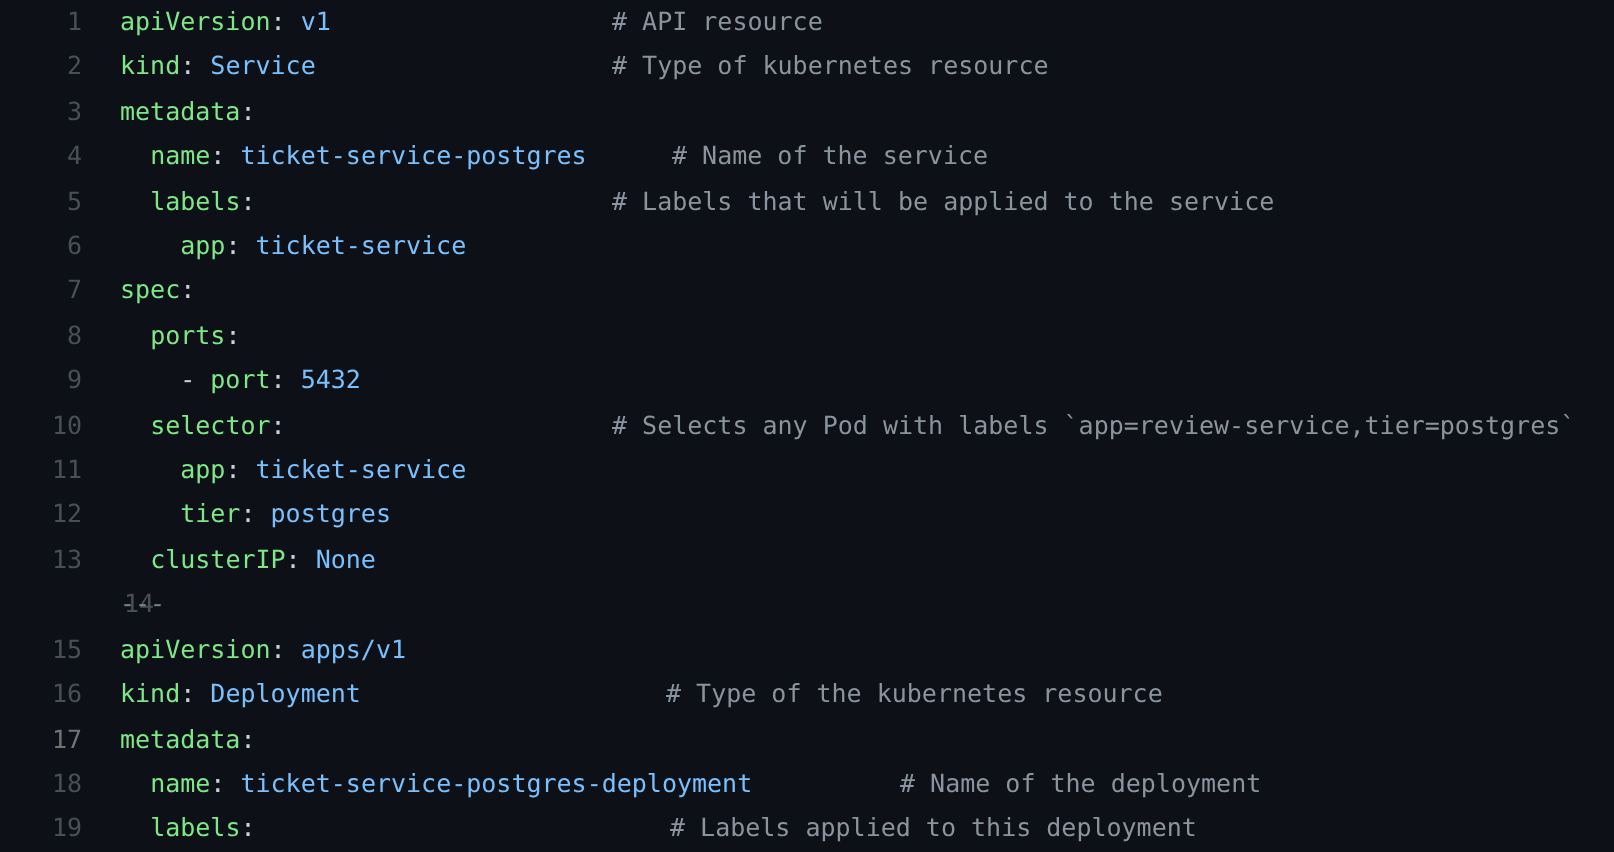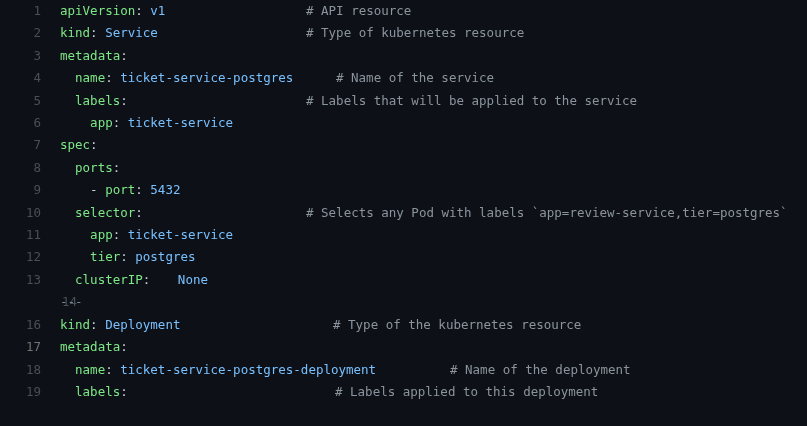--- a/index.html
+++ b/index.html
@@ -51,19 +51,20 @@
     <div class="line"><span class="ln" style="color: rgb(72, 79, 88);">3</span><span class="code"><span style="color: rgb(126, 231, 135);">metadata</span><span style="color: rgb(201, 209, 217);">:</span></span></div>
     <div class="line"><span class="ln" style="color: rgb(72, 79, 88);">4</span><span class="code"><span style="color: rgb(201, 209, 217);">  </span><span style="color: rgb(126, 231, 135);">name</span><span style="color: rgb(201, 209, 217);">: </span><span style="color: rgb(121, 192, 255);">ticket-service-postgres</span></span><span class="comment" style="color: rgb(139, 148, 158); left: 336px;"># Name of the service</span></div>
     <div class="line"><span class="ln" style="color: rgb(72, 79, 88);">5</span><span class="code"><span style="color: rgb(201, 209, 217);">  </span><span style="color: rgb(126, 231, 135);">labels</span><span style="color: rgb(201, 209, 217);">:</span></span><span class="comment" style="color: rgb(139, 148, 158); left: 306px;"># Labels that will be applied to the service</span></div>
     <div class="line"><span class="ln" style="color: rgb(72, 79, 88);">6</span><span class="code"><span style="color: rgb(201, 209, 217);">    </span><span style="color: rgb(126, 231, 135);">app</span><span style="color: rgb(201, 209, 217);">: </span><span style="color: rgb(121, 192, 255);">ticket-service</span></span></div>
     <div class="line"><span class="ln" style="color: rgb(72, 79, 88);">7</span><span class="code"><span style="color: rgb(126, 231, 135); margin-top: 48px;">spec</span><span style="color: rgb(201, 209, 217);">:</span></span></div>
     <div class="line"><span class="ln" style="color: rgb(72, 79, 88);">8</span><span class="code"><span style="color: rgb(201, 209, 217);">  </span><span style="color: rgb(126, 231, 135);">ports</span><span style="color: rgb(201, 209, 217);">:</span></span></div>
     <div class="line"><span class="ln" style="color: rgb(72, 79, 88);">9</span><span class="code"><span style="color: rgb(201, 209, 217);">    - </span><span style="color: rgb(126, 231, 135);">port</span><span style="color: rgb(201, 209, 217);">: </span><span style="color: rgb(121, 192, 255);">5432</span></span></div>
     <div class="line"><span class="ln" style="color: rgb(72, 79, 88);">10</span><span class="code"><span style="color: rgb(201, 209, 217);">  </span><span style="color: rgb(126, 231, 135);">selector</span><span style="color: rgb(201, 209, 217);">:</span></span><span class="comment" style="color: rgb(139, 148, 158); left: 306px;"># Selects any Pod with labels `app=review-service,tier=postgres`</span></div>
     <div class="line"><span class="ln" style="color: rgb(72, 79, 88);">11</span><span class="code"><span style="color: rgb(201, 209, 217);">    </span><span style="color: rgb(126, 231, 135);">app</span><span style="color: rgb(201, 209, 217);">: </span><span style="color: rgb(121, 192, 255);">ticket-service</span></span></div>
     <div class="line"><span class="ln" style="color: rgb(72, 79, 88);">12</span><span class="code"><span style="color: rgb(201, 209, 217);">    </span><span style="color: rgb(126, 231, 135);">tier</span><span style="color: rgb(201, 209, 217);">: </span><span style="color: rgb(121, 192, 255);">postgres</span></span></div>
-    <div class="line"><span class="ln" style="color: rgb(72, 79, 88);">13</span><span class="code"><span style="color: rgb(201, 209, 217);">  </span><span style="color: rgb(126, 231, 135);">clusterIP</span><span style="color: rgb(201, 209, 217);">: </span><span style="color: rgb(121, 192, 255); margin-left: 20px;">None</span></span></div>
+    <div class="line"><span class="ln" style="color: rgb(72, 79, 88);">13</span><span class="code"><span style="color: rgb(201, 209, 217);">  </span><span style="color: rgb(126, 231, 135);">clusterIP</span><span style="color: rgb(201, 209, 217);">: </span><span style="color: rgb(121, 192, 255);">None</span></span></div>
     <div class="line"><span class="ln" style="color: rgb(72, 79, 88); margin-left: 36px;">14</span><span class="code"><span style="color: rgb(118, 131, 144);">---</span></span></div>
+    <div class="line"><span class="ln" style="color: rgb(72, 79, 88);">15</span><span class="code"><span style="color: rgb(126, 231, 135);">apiVersion</span><span style="color: rgb(201, 209, 217);">: </span><span style="color: rgb(121, 192, 255);">apps/v1</span></span></div>
     <div class="line"><span class="ln" style="color: rgb(72, 79, 88);">16</span><span class="code"><span style="color: rgb(126, 231, 135);">kind</span><span style="color: rgb(201, 209, 217);">: </span><span style="color: rgb(121, 192, 255); margin-top: 47px;">Deployment</span></span><span class="comment" style="color: rgb(139, 148, 158); left: 333px;"># Type of the kubernetes resource</span></div>
     <div class="line"><span class="ln" style="color: #737373;">17</span><span class="code"><span style="color: rgb(126, 231, 135);">metadata</span><span style="color: rgb(201, 209, 217);">:</span></span></div>
     <div class="line"><span class="ln" style="color: rgb(72, 79, 88);">18</span><span class="code"><span style="color: rgb(201, 209, 217);">  </span><span style="color: rgb(126, 231, 135);">name</span><span style="color: rgb(201, 209, 217);">: </span><span style="color: rgb(121, 192, 255);">ticket-service-postgres-deployment</span></span><span class="comment" style="color: rgb(139, 148, 158); left: 450px;"># Name of the deployment</span></div>
     <div class="line"><span class="ln" style="color: rgb(72, 79, 88);">19</span><span class="code"><span style="color: rgb(201, 209, 217);">  </span><span style="color: rgb(126, 231, 135);">labels</span><span style="color: rgb(201, 209, 217);">:</span></span><span class="comment" style="color: rgb(139, 148, 158); left: 335px;"># Labels applied to this deployment</span></div>
   </div>
 
 </body></html>

